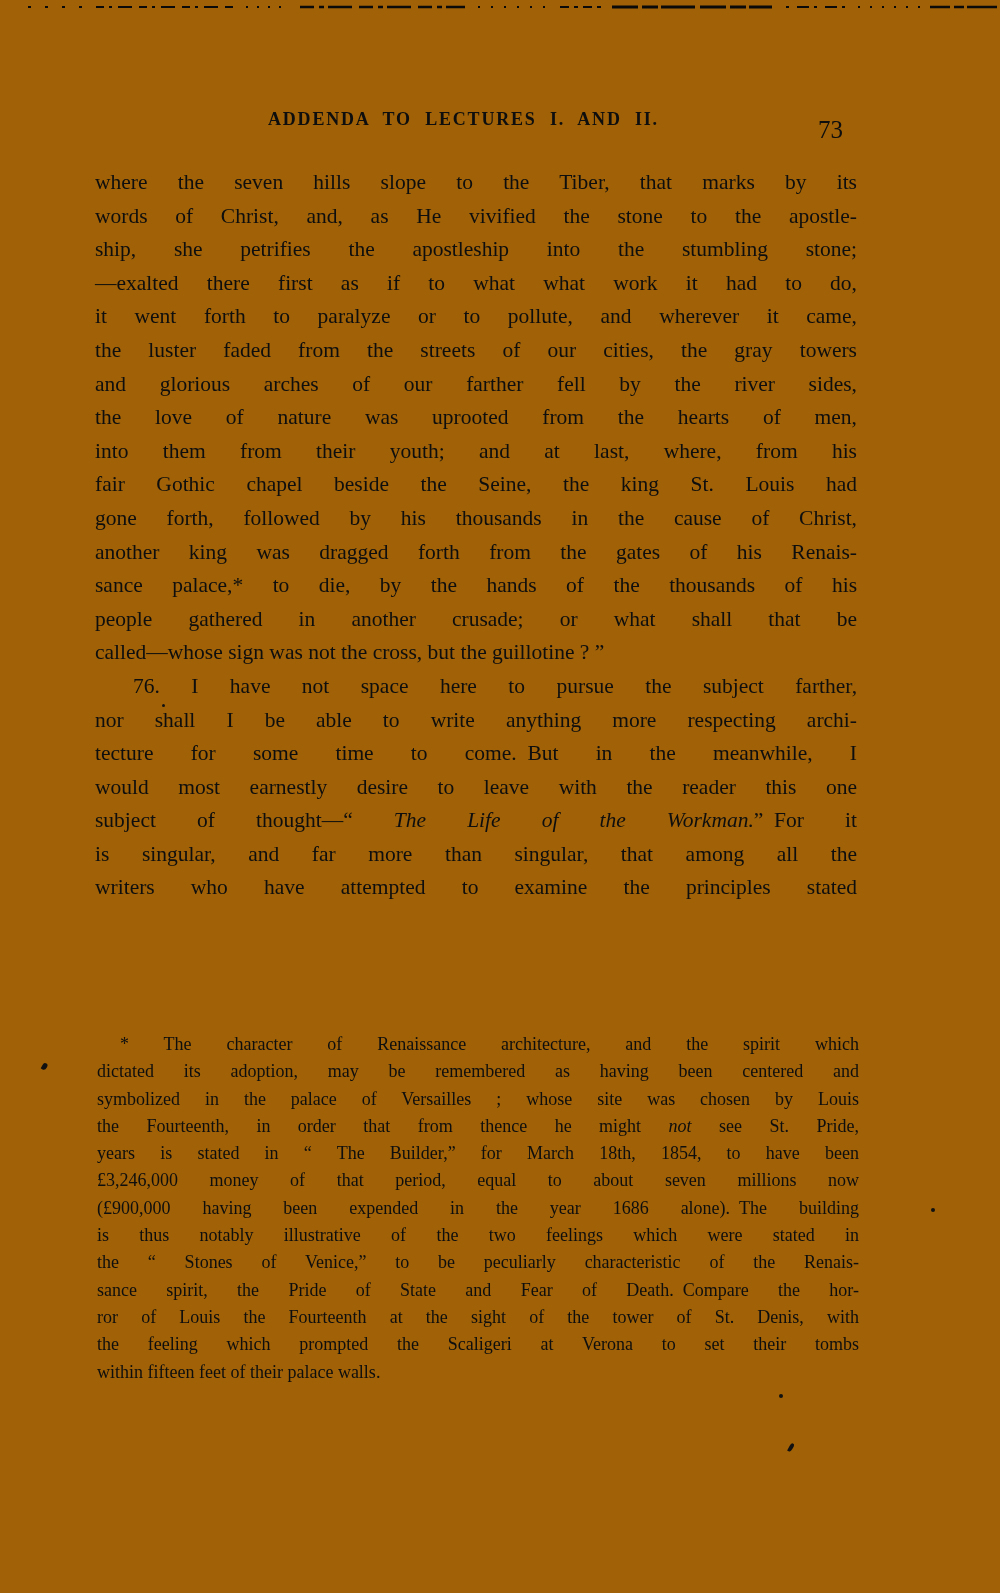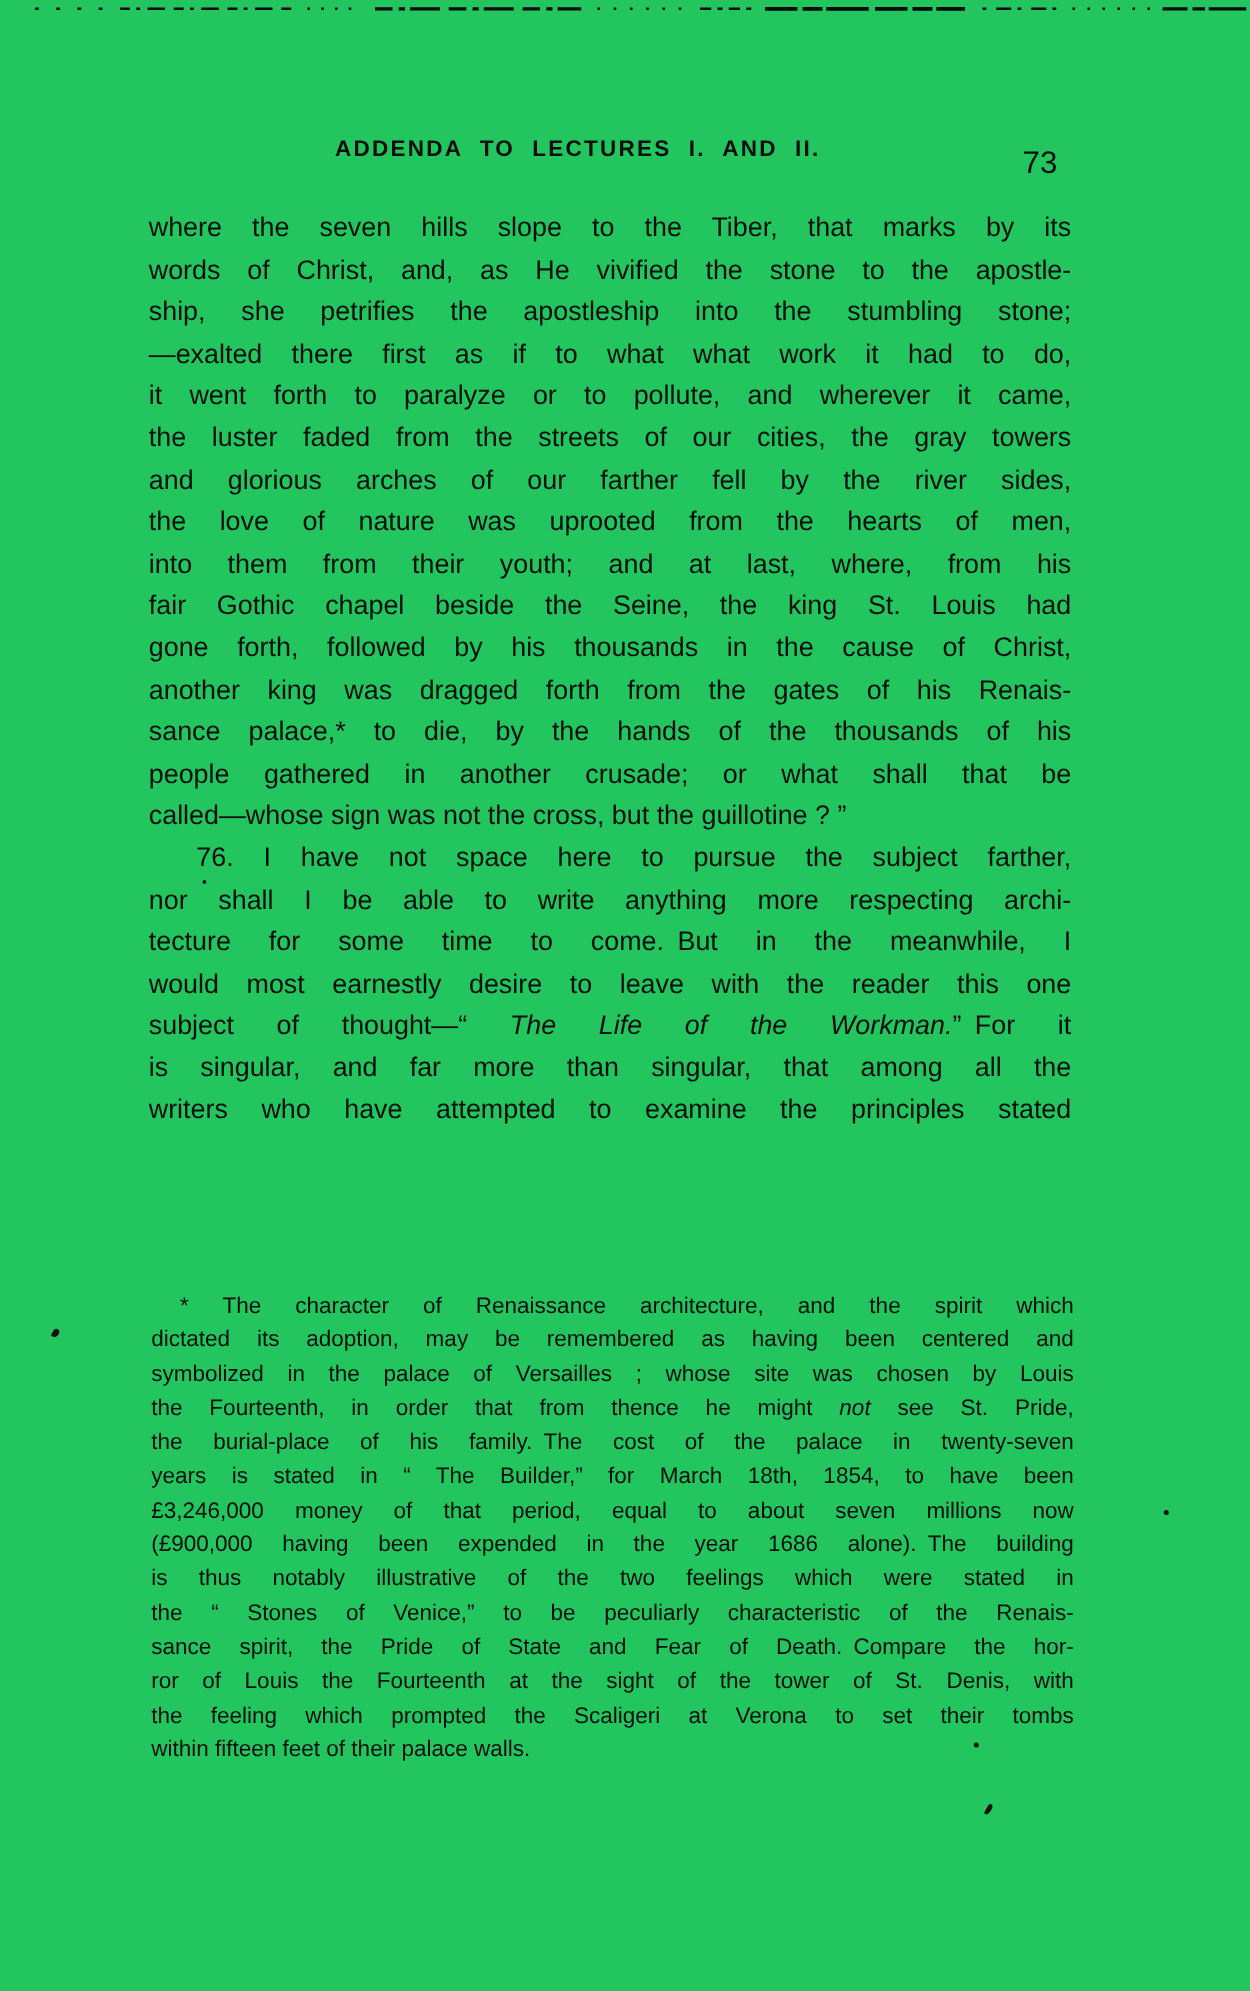--- a/index.html
+++ b/index.html
@@ -1,22 +1,22 @@
 <!DOCTYPE html>
 <html><head>
 <meta charset="utf-8">
 <style>
   html, body { margin: 0; padding: 0; background: #ffffff; }
   .page {
     position: relative;
     width: 1000px;
     height: 1593px;
-    background: #22c55e;
+    background: #a16207;
     color: #0e0e0e;
-    font-family: Liberation Sans, sans-serif;
+    font-family: Liberation Serif, serif;
     overflow: hidden;
   }
   .top-rule { position: absolute; left: 0; top: 2px; }
   .running-head {
     position: absolute;
     left: 268px;
     top: 109px;
     font-size: 18px;
     font-weight: bold;
     letter-spacing: 1.8px;
@@ -39,21 +39,21 @@
     line-height: 33.6px;
   }
   .footnote-text {
     position: absolute;
     left: 97px;
     top: 1031px;
     width: 762px;
     font-size: 18px;
     line-height: 27.3px;
   }
-  .tline { text-align: left; margin-left: 24px; }
+  .tline { text-align: left; }
   .tline.just { text-align: justify; text-align-last: justify; }
   .it { font-style: italic; }
   .speck { position: absolute; background: #111; }
   .speck.round { border-radius: 50%; }
   .speck.comma { border-radius: 60% 60% 80% 10%; transform: rotate(28deg); }
 </style>
 </head>
 <body>
 
 <div class="page">
@@ -104,21 +104,20 @@
         <div class="tline just"><span class="">writers who have attempted to examine the principles stated</span></div>
       </div>
     </div>
 
   <div class="footnote-text" id="footnoteText">
       <div>
         <div class="tline just" style="text-indent: 23px;"><span class="">* The character of Renaissance architecture, and the spirit which</span></div>
         <div class="tline just"><span class="">dictated its adoption, may be remembered as having been centered and</span></div>
         <div class="tline just"><span class="">symbolized in the palace of Versailles ; whose site was chosen by Louis</span></div>
         <div class="tline just"><span class="">the Fourteenth, in order that from thence he might </span><span class="it">not</span><span class=""> see St. Pride,</span></div>
-        <div class="tline just"><span class="">the burial-place of his family. The cost of the palace in twenty-seven</span></div>
         <div class="tline just"><span class="">years is stated in “ The Builder,” for March 18th, 1854, to have been</span></div>
         <div class="tline just"><span class="">£3,246,000 money of that period, equal to about seven millions now</span></div>
         <div class="tline just"><span class="">(£900,000 having been expended in the year 1686 alone). The building</span></div>
         <div class="tline just"><span class="">is thus notably illustrative of the two feelings which were stated in</span></div>
         <div class="tline just"><span class="">the “ Stones of Venice,” to be peculiarly characteristic of the Renais-</span></div>
         <div class="tline just"><span class="">sance spirit, the Pride of State and Fear of Death. Compare the hor-</span></div>
         <div class="tline just"><span class="">ror of Louis the Fourteenth at the sight of the tower of St. Denis, with</span></div>
         <div class="tline just"><span class="">the feeling which prompted the Scaligeri at Verona to set their tombs</span></div>
         <div class="tline"><span class="">within fifteen feet of their palace walls.</span></div>
       </div>

